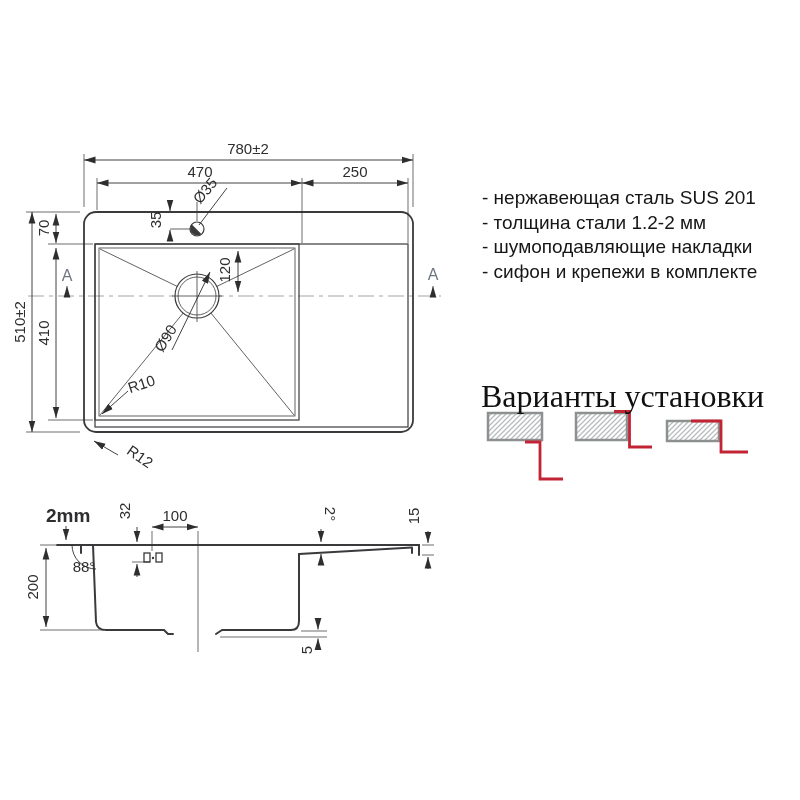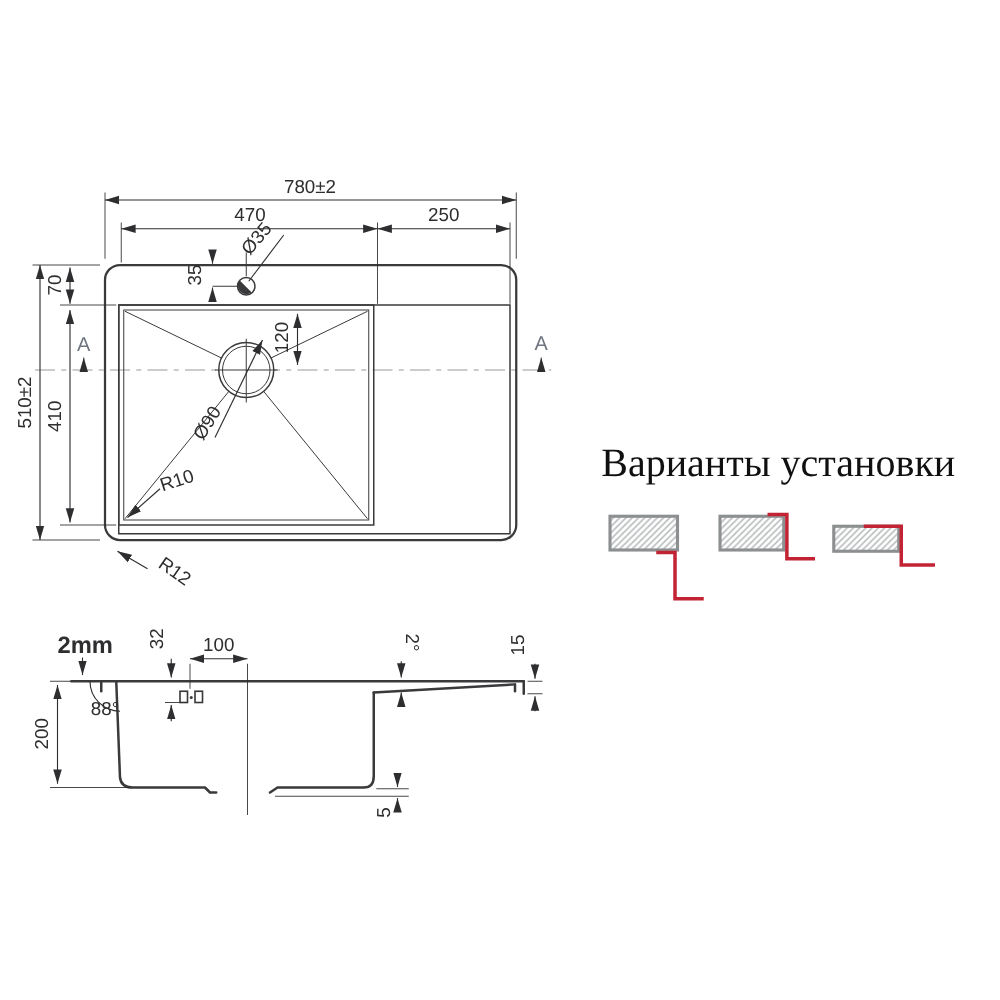--- a/index.html
+++ b/index.html
@@ -17,21 +17,21 @@
   .red{stroke:var(--accent_red);stroke-width:2.8;fill:none;}
   .slab{fill:url(#hatch);stroke:var(--hatch_border);stroke-width:2.5;}
   .arw-fill{fill:var(--dim);}
   .fill-dark{fill:var(--line);}
   .white{fill:#fff;}
   
   .dim-t{fill:var(--dim);font-family:"Liberation Sans",sans-serif;font-size:15px;text-anchor:middle;}
   .mark-t{fill:var(--marker);font-family:"Liberation Sans",sans-serif;font-size:16px;text-anchor:middle;}
   .mark-l{stroke:var(--marker);stroke-width:1;fill:none;}
   .features{position:absolute;left:482px;top:186px;color:#161616;font-size:19px;line-height:24.5px;}
-  .install-title{position:absolute;left:481px;top:352px;color:#101010;
+  .install-title{position:absolute;left:481px;top:378px;color:#101010;
                  font-family:"Liberation Serif",serif;font-size:32px;}
 </style>
 </head>
 <body>
 
 <div class="canvas">
 
 <svg width="800" height="800" viewBox="0 0 800 800">
   <defs>
     <marker id="arw" viewBox="0 0 12 8" refX="11.5" refY="4" markerWidth="12" markerHeight="8" markerUnits="userSpaceOnUse" orient="auto-start-reverse">
@@ -215,16 +215,22 @@
       <rect class="slab" x="576" y="413" width="51" height="27"></rect>
       <path class="red" d="M614,411.5 H629.5 V447 H652"></path>
     </g>
     <g>
       <rect class="slab" x="667" y="421" width="52" height="20"></rect>
       <path class="red" d="M691,421 H721 V452 H748"></path>
     </g>
   </g>
 </svg>
 
+  <div class="features">
+    <div>- нержавеющая сталь SUS 201</div>
+    <div>- толщина стали 1.2-2 мм</div>
+    <div>- шумоподавляющие накладки</div>
+    <div>- сифон и крепежи в комплекте</div>
+  </div>
 
   <div class="install-title">Варианты установки</div>
 
 </div>
 
 </body></html>

